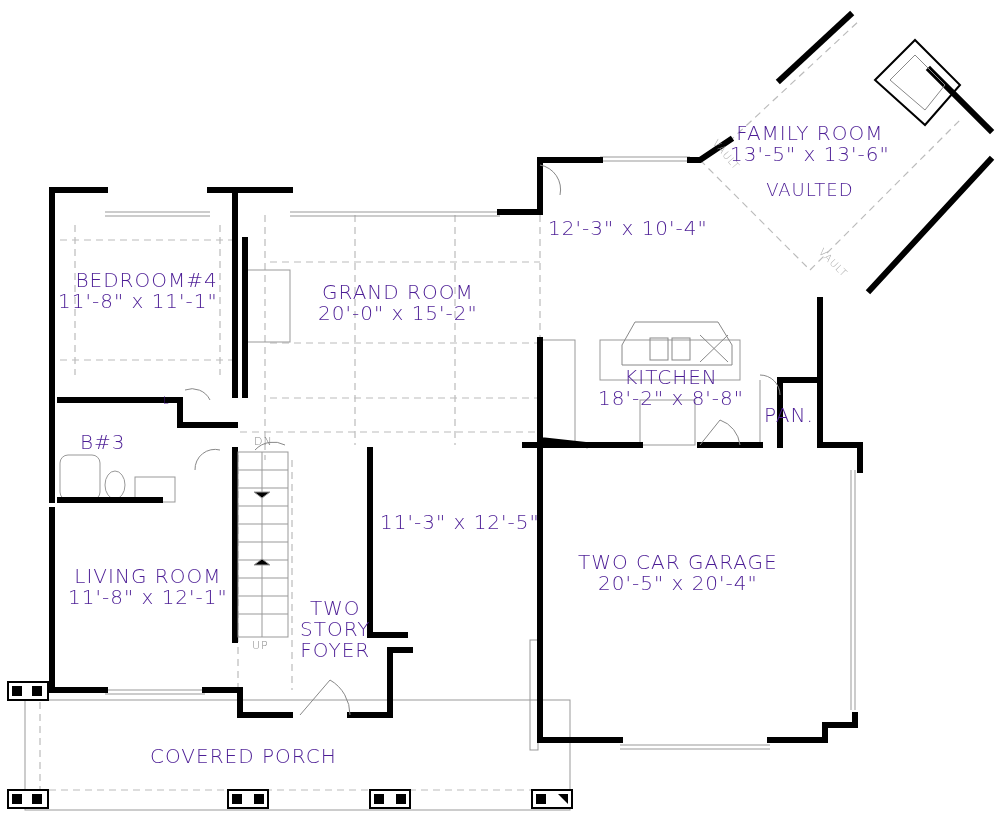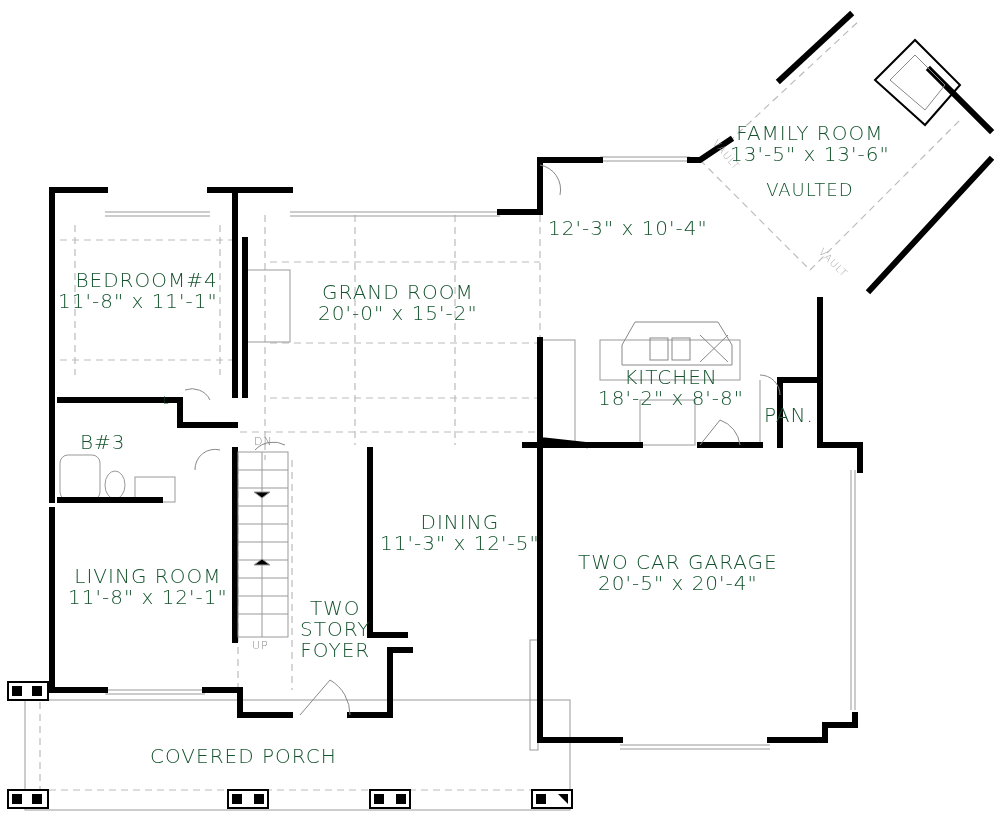--- a/index.html
+++ b/index.html
@@ -1,18 +1,18 @@
 <!DOCTYPE html>
 <html><head>
 <meta charset="utf-8">
 <style>
   html, body { margin:0; padding:0; background:#ffffff; }
   body { width:1000px; height:822px; position:relative; overflow:hidden; font-family:"DejaVu Sans", sans-serif; }
   svg.plan { position:absolute; left:0; top:0; }
-  .lbl { position:absolute; text-align:center; color:#14532d; font-family:"DejaVu Sans", sans-serif; font-weight:300; letter-spacing:1px; line-height:1.05; white-space:nowrap; }
+  .lbl { position:absolute; text-align:center; color:#4c1d95; font-family:"DejaVu Sans", sans-serif; font-weight:300; letter-spacing:1px; line-height:1.05; white-space:nowrap; }
   .lbl span { display:block; }
   .name { font-size:20px; }
   .dim { font-size:20px; }
   .small { font-size:18px;margin-top:16px; }
 </style>
 </head>
 <body>
 
 <svg class="plan" width="1000" height="822" viewBox="0 0 1000 822">
 
@@ -177,21 +177,20 @@
 
 <div class="lbl" style="left:764px; top:405px;">
   <span class="name">PAN.</span>
 </div>
 
 <div class="lbl" style="left:80px; top:432px;">
   <span class="name">B#3</span>
 </div>
 
 <div class="lbl" style="left:380px; top:512px;">
-  <span class="name">DINING</span>
   <span class="dim">11'-3" x 12'-5"</span>
 </div>
 
 <div class="lbl" style="left:578px; top:552px;">
   <span class="name">TWO CAR GARAGE</span>
   <span class="dim">20'-5" x 20'-4"</span>
 </div>
 
 <div class="lbl" style="left:68px; top:566px;">
   <span class="name">LIVING ROOM</span>

